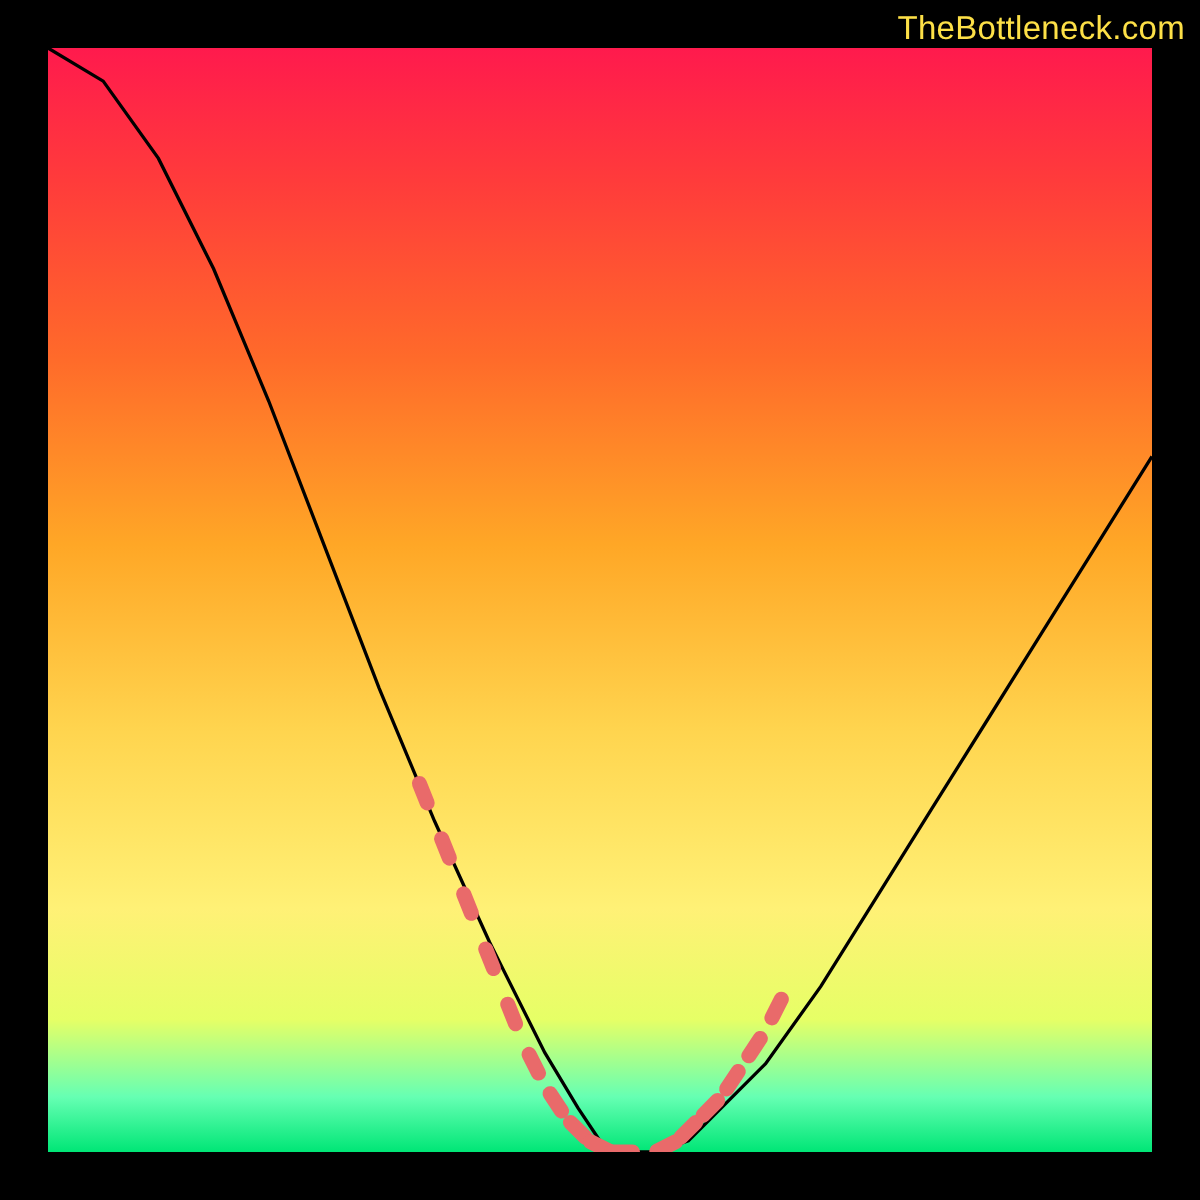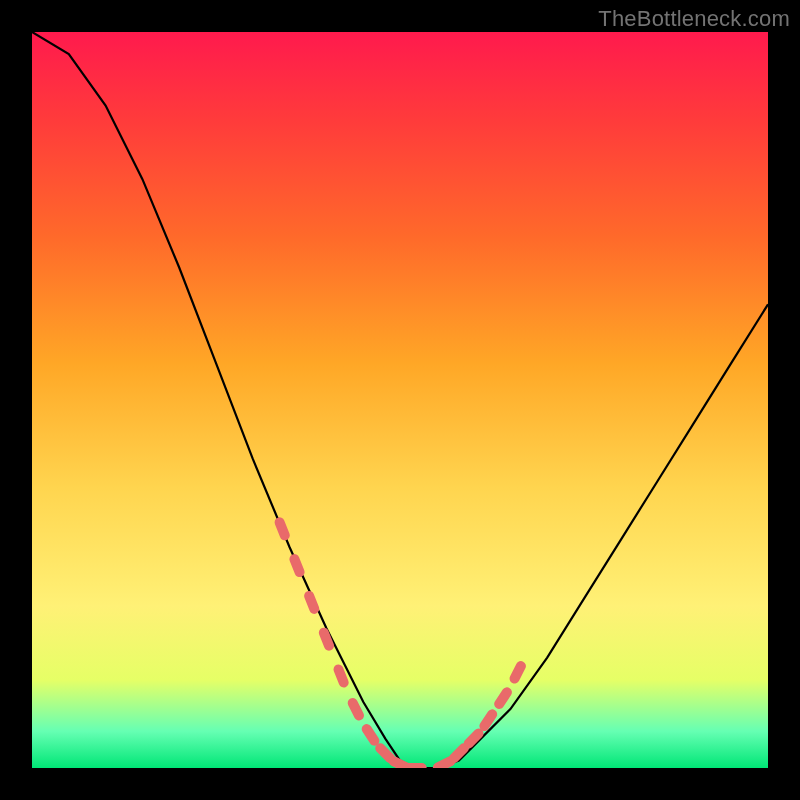--- a/index.html
+++ b/index.html
@@ -41,21 +41,21 @@
     top: 0;
     width: 736px;
     height: 736px;
   }
   .watermark {
     position: absolute;
     top: 6px;
     right: 10px;
     font-family: Arial, Helvetica, sans-serif;
     font-size: 22px;
-    color: #737373;
+    color: #fde047;
     letter-spacing: 0.2px;
   }
 </style>
 </head>
 <body>
 
 <div class="frame">
   <div class="plot">
     <svg class="curve" viewBox="0 0 736 736">
       <path d="M0.0 0.0 L36.8 22.1 L73.6 73.6 L110.4 147.2 L147.2 235.5 L184.0 331.2 L220.8 426.9 L257.6 515.2 L294.4 596.2 L331.2 669.8 L353.3 706.6 L368.0 728.6 L382.7 736.0 L404.8 736.0 L426.9 728.6 L441.6 713.9 L478.4 677.1 L515.2 625.6 L552.0 566.7 L588.8 507.8 L625.6 449.0 L662.4 390.1 L699.2 331.2 L736.0 272.3" id="curve-path" fill="none" stroke="#000" stroke-width="2.2"></path>

